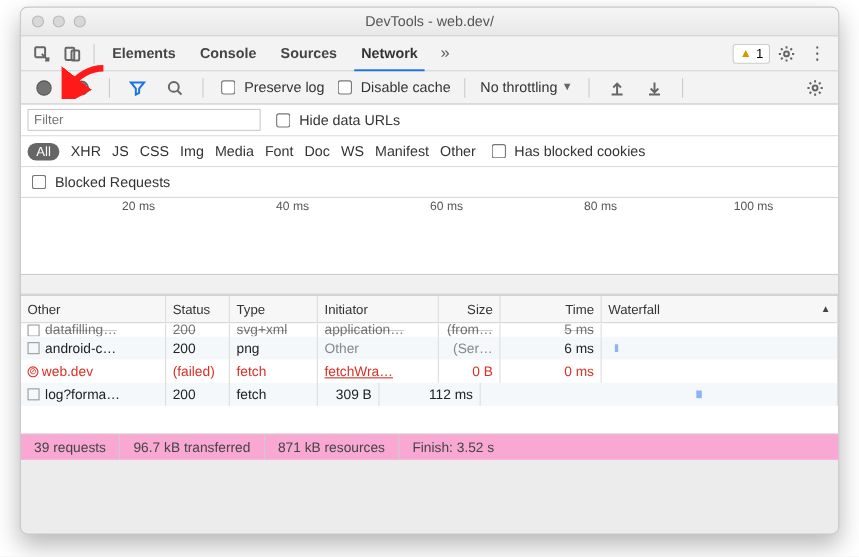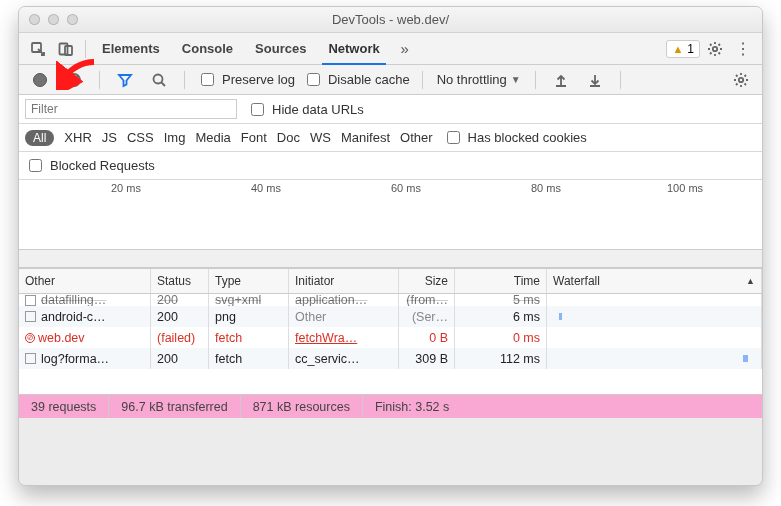--- a/index.html
+++ b/index.html
@@ -241,21 +241,20 @@
         <div class="cell col-type">fetch</div>
         <div class="cell col-init  underline">fetchWra…</div>
         <div class="cell col-size ">0 B</div>
         <div class="cell col-time">0 ms</div>
         <div class="cell col-wf"></div>
       </div>
       <div class="row">
         <div class="cell col-name"><span class="chkbx"></span>log?forma…</div>
         <div class="cell col-status">200</div>
         <div class="cell col-type">fetch</div>
-        <div class="cell col-init  ">cc_servic…</div>
         <div class="cell col-size ">309 B</div>
         <div class="cell col-time">112 ms</div>
         <div class="cell col-wf">
           <div class="wf-bar" style="left:196px;width:5px"></div>
         </div>
       </div>
     </div>
 
   <div class="statusbar">
     <span>39 requests</span>

